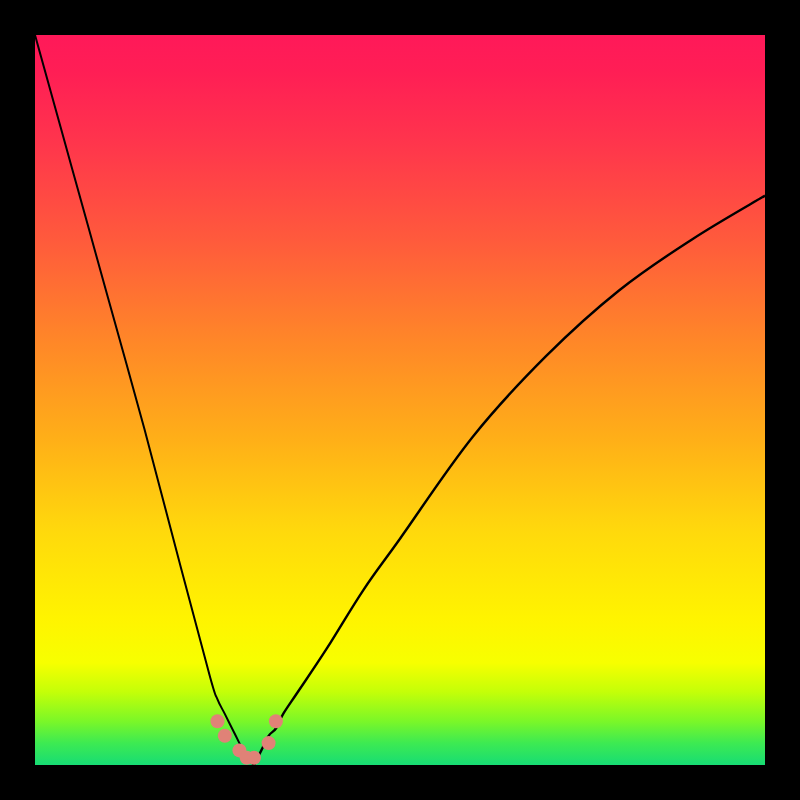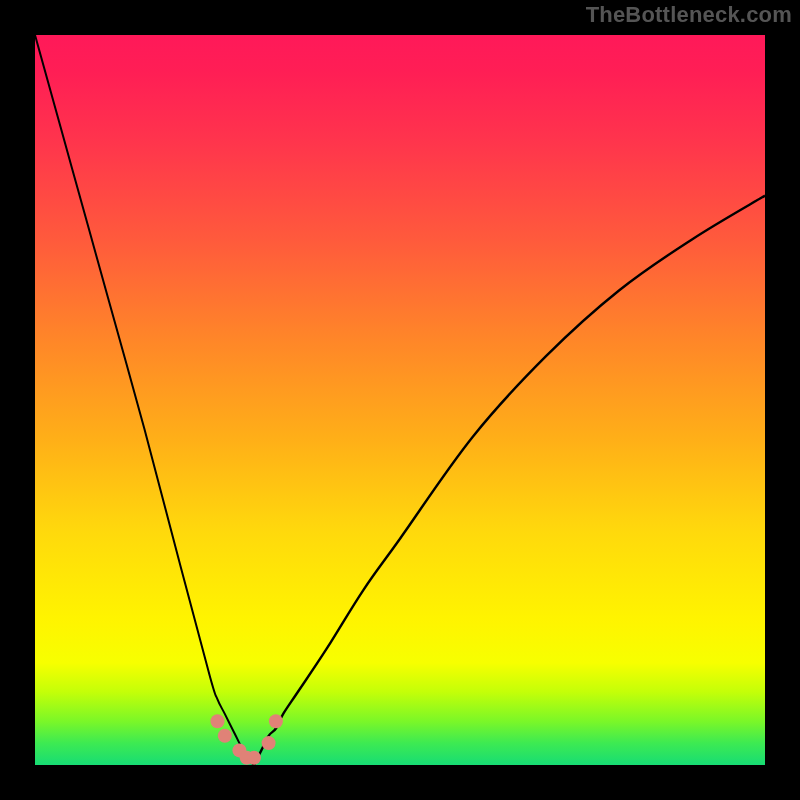--- a/index.html
+++ b/index.html
@@ -67,21 +67,20 @@
     stroke-width: 2.4;
   }
   .dot {
     fill: #e08277;
   }
 </style>
 </head>
 <body>
 
 <div class="frame">
-  <div class="watermark">TheBottleneck.com</div>
 
   <div class="plot">
     <svg class="curves" viewBox="0 0 730 730" preserveAspectRatio="none">
       <path class="curve" d="M 0.0 0.0 C 6.6 23.7, 23.4 84.1, 36.5 131.4 C 49.6 178.7, 59.9 215.5, 73.0 262.8 C 86.1 310.1, 96.4 345.6, 109.5 394.2 C 122.6 442.8, 134.2 488.2, 146.0 532.9 C 157.8 577.6, 168.6 618.7, 175.2 642.4 C 181.8 666.1, 179.9 657.7, 182.5 664.3 C 185.1 670.9, 187.2 673.6, 189.8 678.9 C 192.4 684.2, 194.5 688.2, 197.1 693.5 C 199.7 698.8, 201.8 702.8, 204.4 708.1 C 207.0 713.4, 209.1 718.8, 211.7 722.7 C 214.3 726.6, 217.7 728.7, 219.0 730.0"></path>
       <path class="curve curve-right" d="M 219.0 730.0 C 220.3 727.4, 223.7 720.7, 226.3 715.4 C 228.9 710.1, 231.0 704.7, 233.6 700.8 C 236.2 696.9, 238.3 697.4, 240.9 693.5 C 243.5 689.6, 244.3 685.5, 248.2 678.9 C 252.1 672.3, 254.9 668.8, 262.8 657.0 C 270.7 645.2, 280.2 631.6, 292.0 613.2 C 303.8 594.8, 315.4 574.5, 328.5 554.8 C 341.6 535.1, 345.3 531.3, 365.0 503.7 C 384.7 476.1, 411.7 434.4, 438.0 401.5 C 464.3 368.6, 484.7 347.5, 511.0 321.2 C 537.3 294.9, 557.7 276.5, 584.0 255.5 C 610.3 234.5, 630.7 221.5, 657.0 204.4 C 683.3 187.3, 716.9 168.5, 730.0 160.6"></path>
       <g>
           <circle cx="182.5" cy="686.2" r="7" class="dot"></circle>
           <circle cx="189.8" cy="700.8" r="7" class="dot"></circle>
           <circle cx="204.4" cy="715.4" r="7" class="dot"></circle>
           <circle cx="211.7" cy="722.7" r="7" class="dot"></circle>

